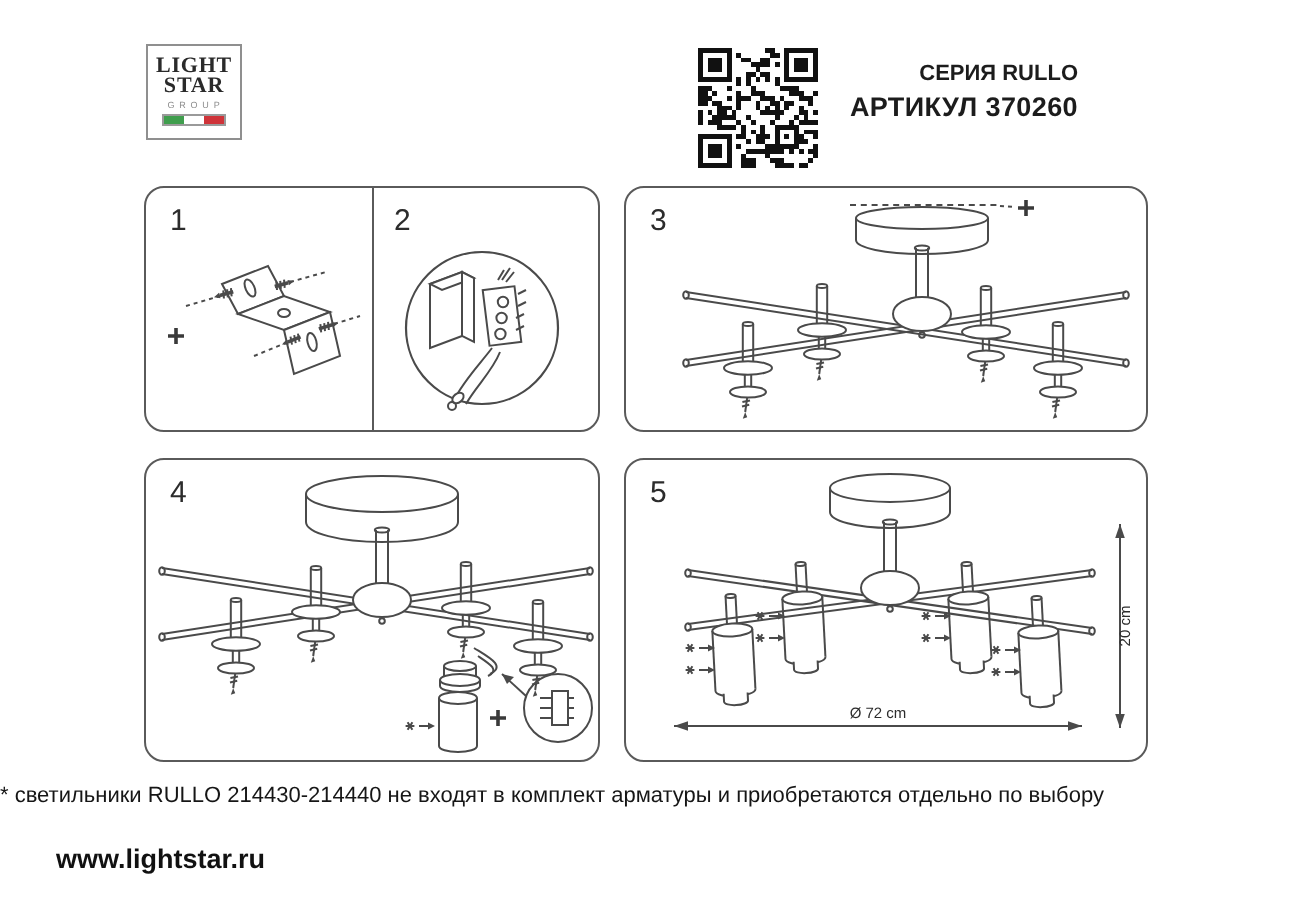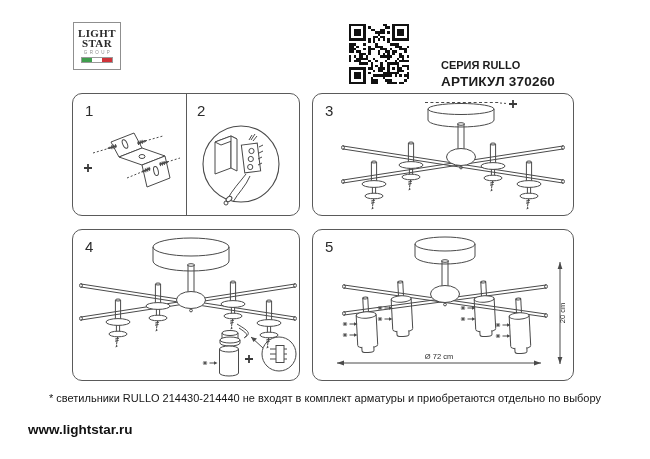--- a/index.html
+++ b/index.html
@@ -9,34 +9,34 @@
   .logo-box{position:absolute;left:73px;top:22px;width:46px;height:46px;border:1.5px solid #8f8f8f;
             display:flex;flex-direction:column;align-items:center;justify-content:center;background:#fff;text-align:center;}
   .logo-word{font-family:"Liberation Serif",serif;font-weight:700;font-size:11px;line-height:9.5px;
              letter-spacing:.4px;color:#2a2a2a;}
   .logo-group{font-size:4.5px;letter-spacing:2.4px;color:#8d8d8d;margin-top:1.5px;margin-left:2px;}
   .logo-flag{display:flex;width:30px;height:4px;border:.5px solid #9a9a9a;margin-top:2px;}
   .logo-flag span{flex:1;}
   .title{position:absolute;left:134px;top:29px;width:215px;font-size:14px;font-weight:700;
          line-height:17.5px;color:#1c1c1c;}
   .qr{position:absolute;left:349px;top:24px;width:60px;height:60px;}
-  .series-col{position:absolute;left:441px;top:31px;width:122px;text-align:left;margin-top:28px;}
+  .series-col{position:absolute;left:417px;top:31px;width:122px;text-align:right;}
   .series{font-size:11px;font-weight:700;}
   .article{font-size:13.5px;font-weight:700;margin-top:3px;letter-spacing:.2px;}
   
   .panel{position:absolute;border:1.2px solid #5a5a5a;border-radius:10px;background:#fff;box-sizing:border-box;}
   .panel-a{left:72px;top:93px;width:228px;height:123px;}
   .panel-b{left:312px;top:93px;width:262px;height:123px;}
   .panel-c{left:72px;top:229px;width:228px;height:152px;}
   .panel-d{left:312px;top:229px;width:262px;height:152px;}
   .panel-divider{position:absolute;left:113px;top:0;width:1px;height:100%;background:#5a5a5a;}
   .step-num{position:absolute;font-size:15px;color:#2c2c2c;}
   .drawing{position:absolute;}
   
-  .footnote{position:absolute;left:0;top:392px;width:650px;text-align:center;font-size:11px;color:#161616;}
+  .footnote{position:absolute;left:0;top:392px;width:650px;text-align:left;font-size:11px;color:#161616;}
   .website{position:absolute;left:0;top:422px;width:650px;text-align:left;font-size:13.5px;font-weight:700;color:#111;padding-left:28px;}
   svg{display:block;}
 </style>
 </head>
 <body>
 
 <svg width="0" height="0" style="position:absolute" aria-hidden="true">
   <defs>
     <g id="post" stroke="#4a4a4a" fill="none" stroke-width="1">
       <ellipse cx="0" cy="-13" rx="2.6" ry="1"></ellipse>

